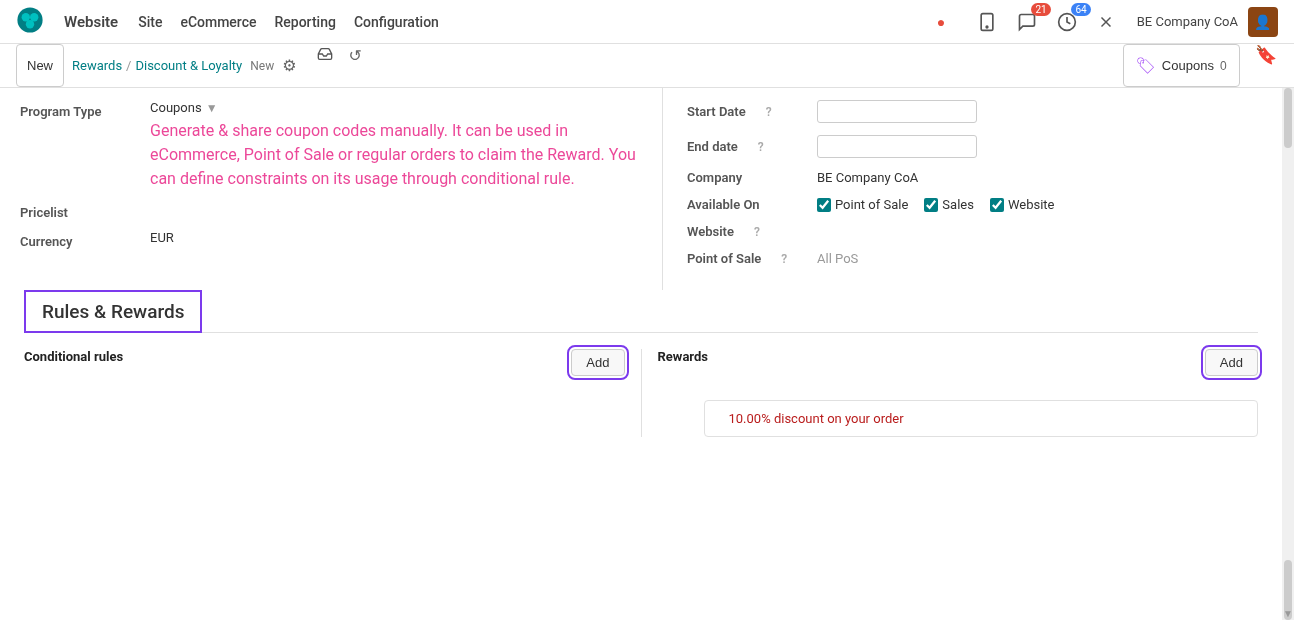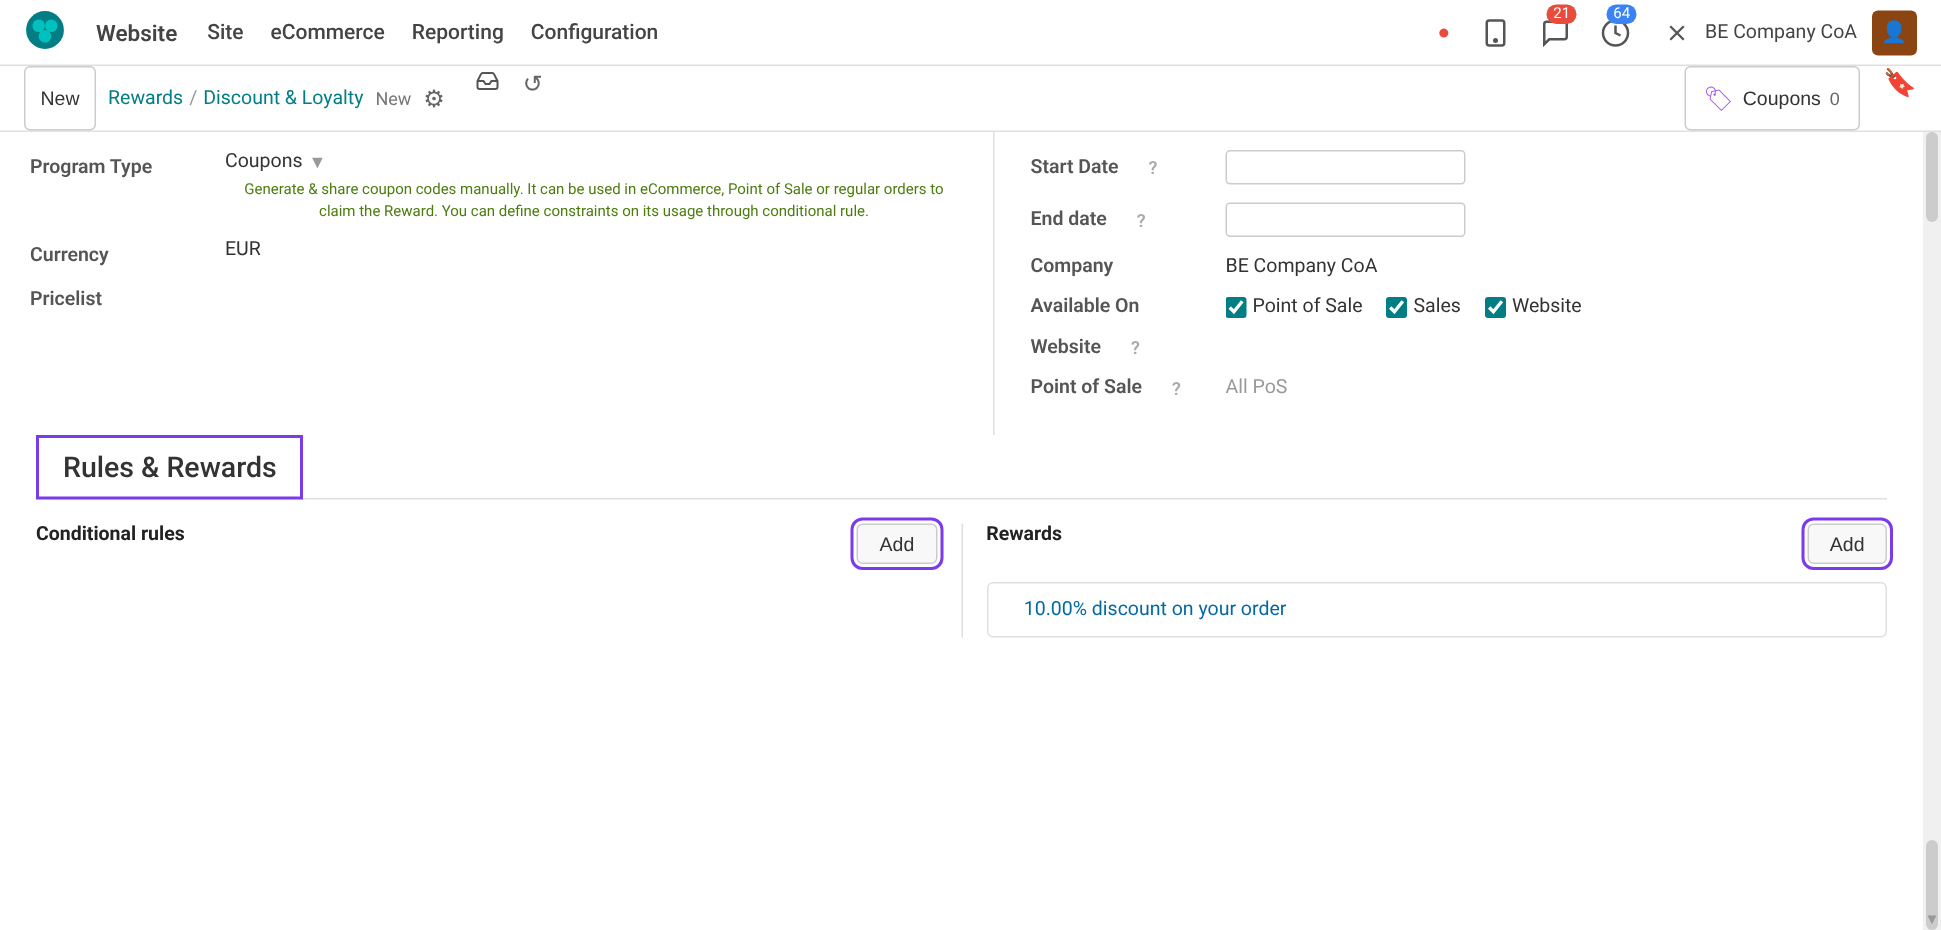--- a/index.html
+++ b/index.html
@@ -37,21 +37,21 @@
       align-items: center;
       gap: 10px;
     }
     .nav-icon-btn {
       position: relative;
       cursor: pointer;
       color: #666;
       font-size: 18px;
       display: flex;
       align-items: center;
-      justify-content: flex-end;
+      justify-content: flex-start;
       width: 30px;
       height: 30px;
     }
     .badge {
       position: absolute;
       top: -4px;
       right: -4px;
       background: #e74c3c;
       color: #fff;
       font-size: 10px;
@@ -193,25 +193,24 @@
       color: #555;
       padding-top: 4px;
       font-weight: 600;
     }
     .form-value {
       flex: 1;
       font-size: 13px;
       color: #333;
     }
     .form-value-desc {
-      font-size: 10px;
-      color: #4d7c0f;
+      font-size: 16px;
+      color: #ec4899;
       margin-top: 4px;
       line-height: 1.5;
-      text-align: center;
     }
     .program-type-select {
       display: flex;
       align-items: center;
       gap: 4px;
     }
     .dropdown-arrow {
       color: #999;
       font-size: 12px;
     }
@@ -322,41 +321,42 @@
     .rewards-section {
       flex: 1;
       padding-left: 16px;
       border-left: 1px solid #e0e0e0;
     }
 
     .section-header {
       display: flex;
       align-items: center;
       justify-content: space-between;
-      margin-bottom: 12px;
+      margin-bottom: 24px;
     }
 
     .add-btn {
       border: 1px solid #ccc;
       background: #f8f8f8;
       padding: 5px 14px;
       border-radius: 4px;
       font-size: 13px;
       cursor: pointer;
       color: #333;
       outline: 2px solid #7c3aed;
       outline-offset: 2px;
     }
 
     .reward-item {
       border: 1px solid #e0e0e0;
       border-radius: 4px;
       padding: 10px 24px;
       font-size: 13px;
-      color: #0369a1;
+      color: #b91c1c;
+      margin-left: 46px;
     }
 
     
     .upper-content {
       display: flex;
     }
     .upper-left {
       flex: 1;
       padding: 12px 20px;
     }
@@ -483,30 +483,30 @@
           <div class="form-value">
             <div class="program-type-select">
               <span>Coupons</span>
               <span class="dropdown-arrow">▼</span>
             </div>
             <div class="form-value-desc">Generate &amp; share coupon codes manually. It can be used in eCommerce, Point of Sale or regular orders to claim the Reward. You can define constraints on its usage through conditional rule.</div>
           </div>
         </div>
 
         <div class="form-row">
+          <div class="form-label">Pricelist</div>
+          <div class="form-value">
+            <span></span>
+          </div>
+        </div>
+
+        <div class="form-row">
           <div class="form-label">Currency</div>
           <div class="form-value">
             <span>EUR</span>
-          </div>
-        </div>
-
-        <div class="form-row">
-          <div class="form-label">Pricelist</div>
-          <div class="form-value">
-            <span></span>
           </div>
         </div>
 
       </div>
 
       <div class="upper-right">
 
         <div class="right-form-row">
           <div class="right-form-label">
             <span>Start Date</span>

